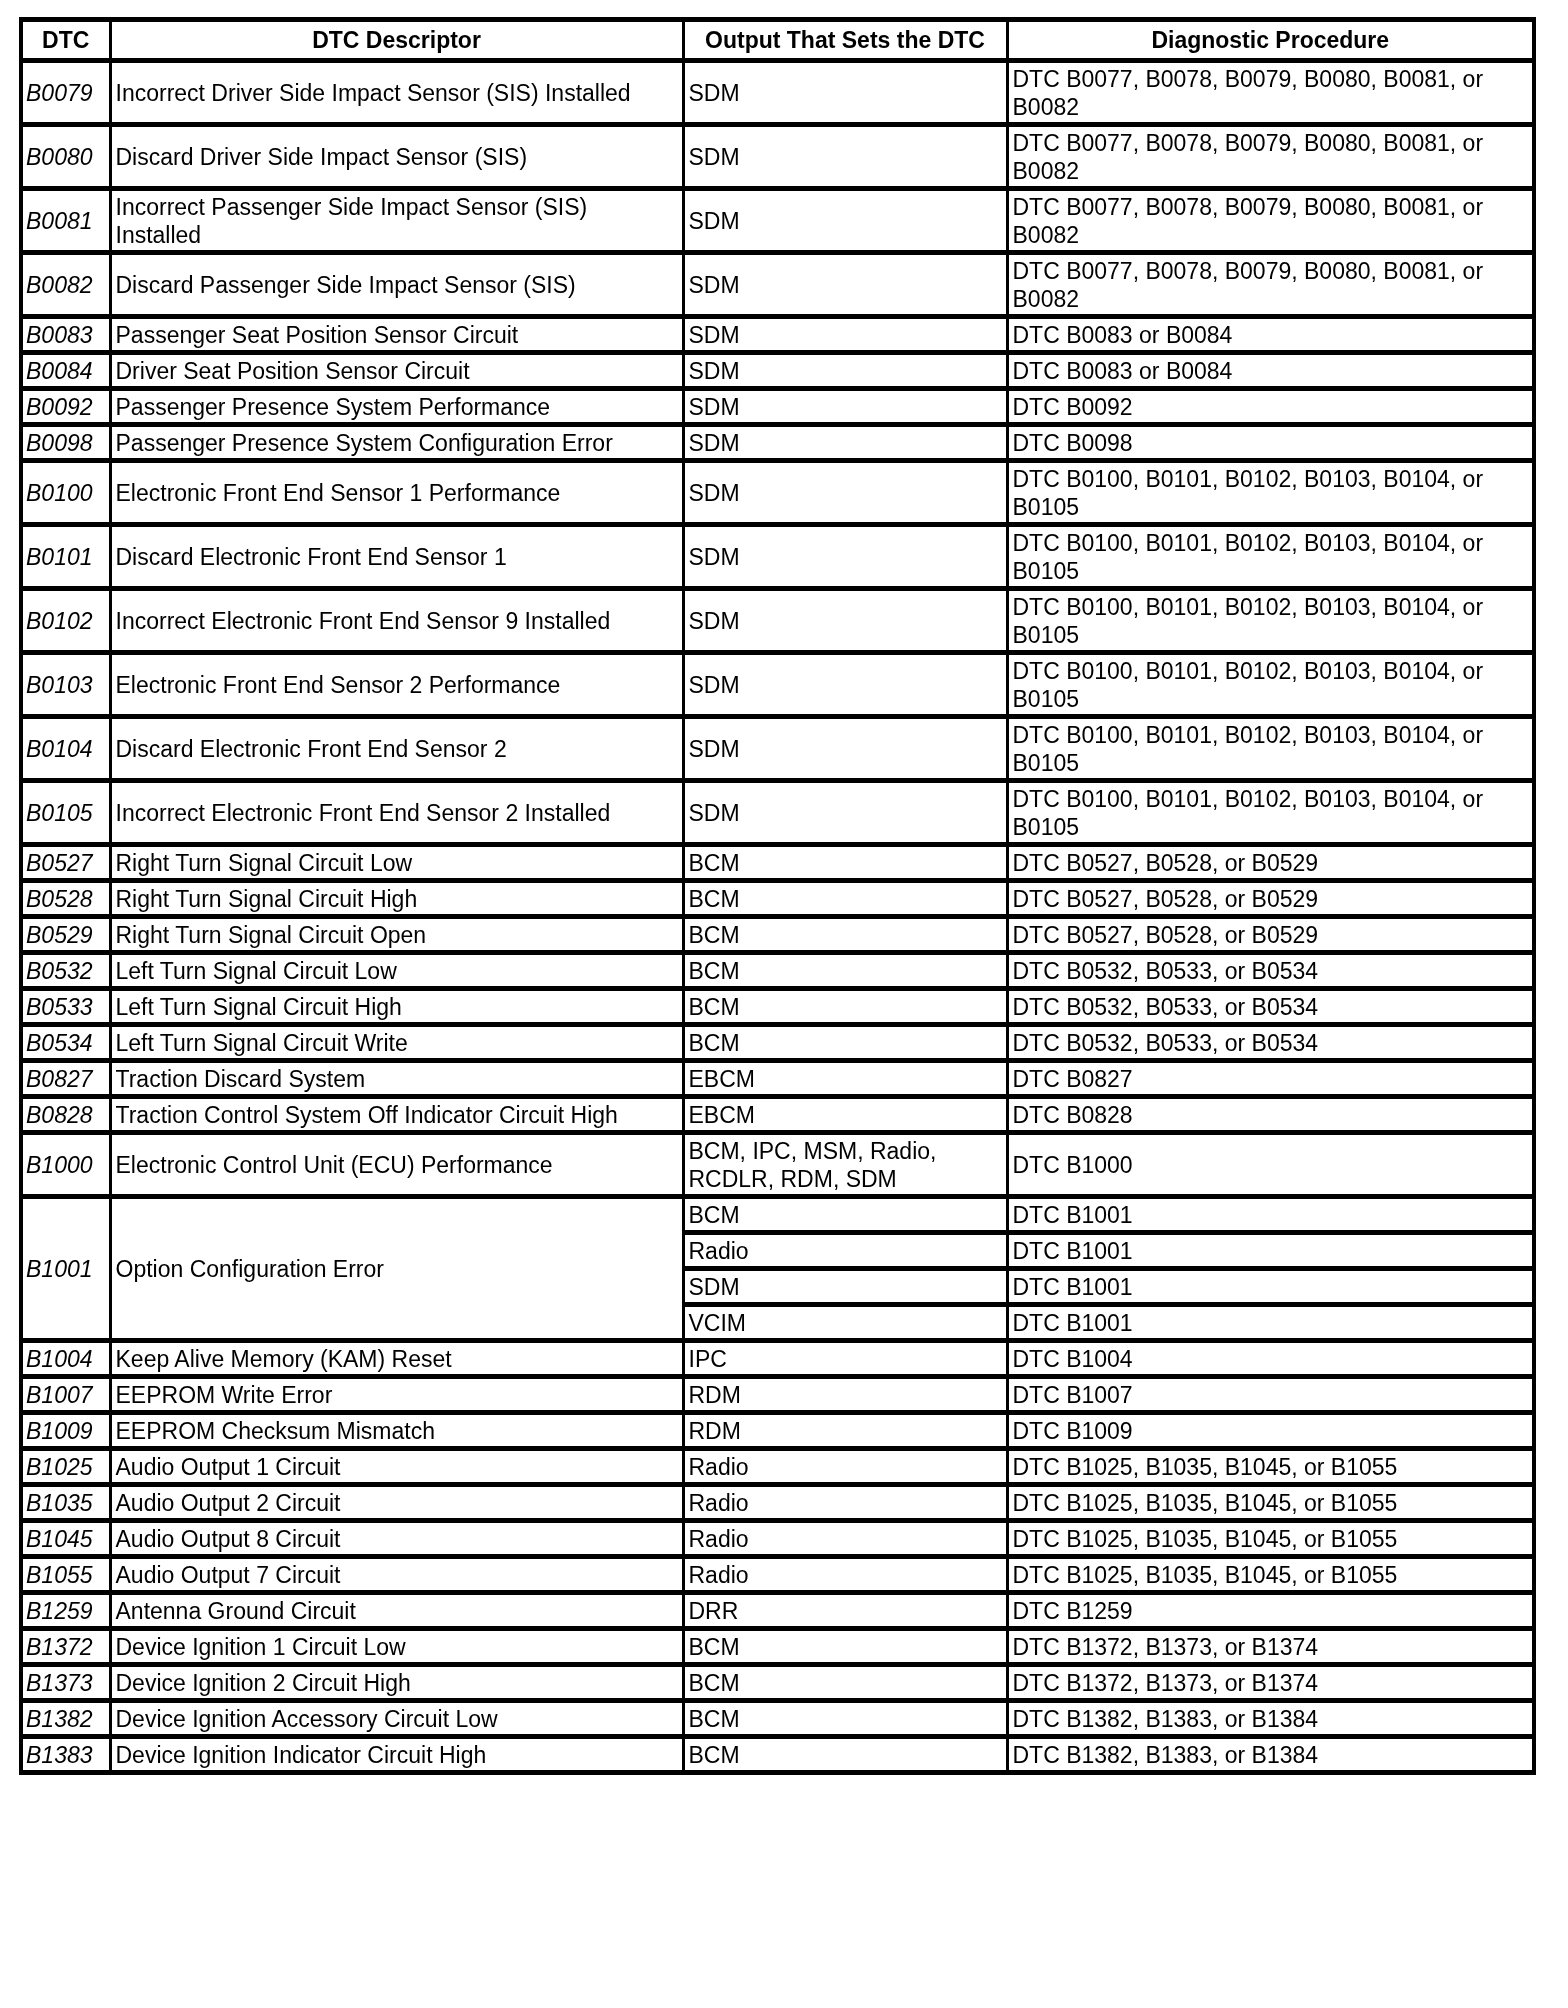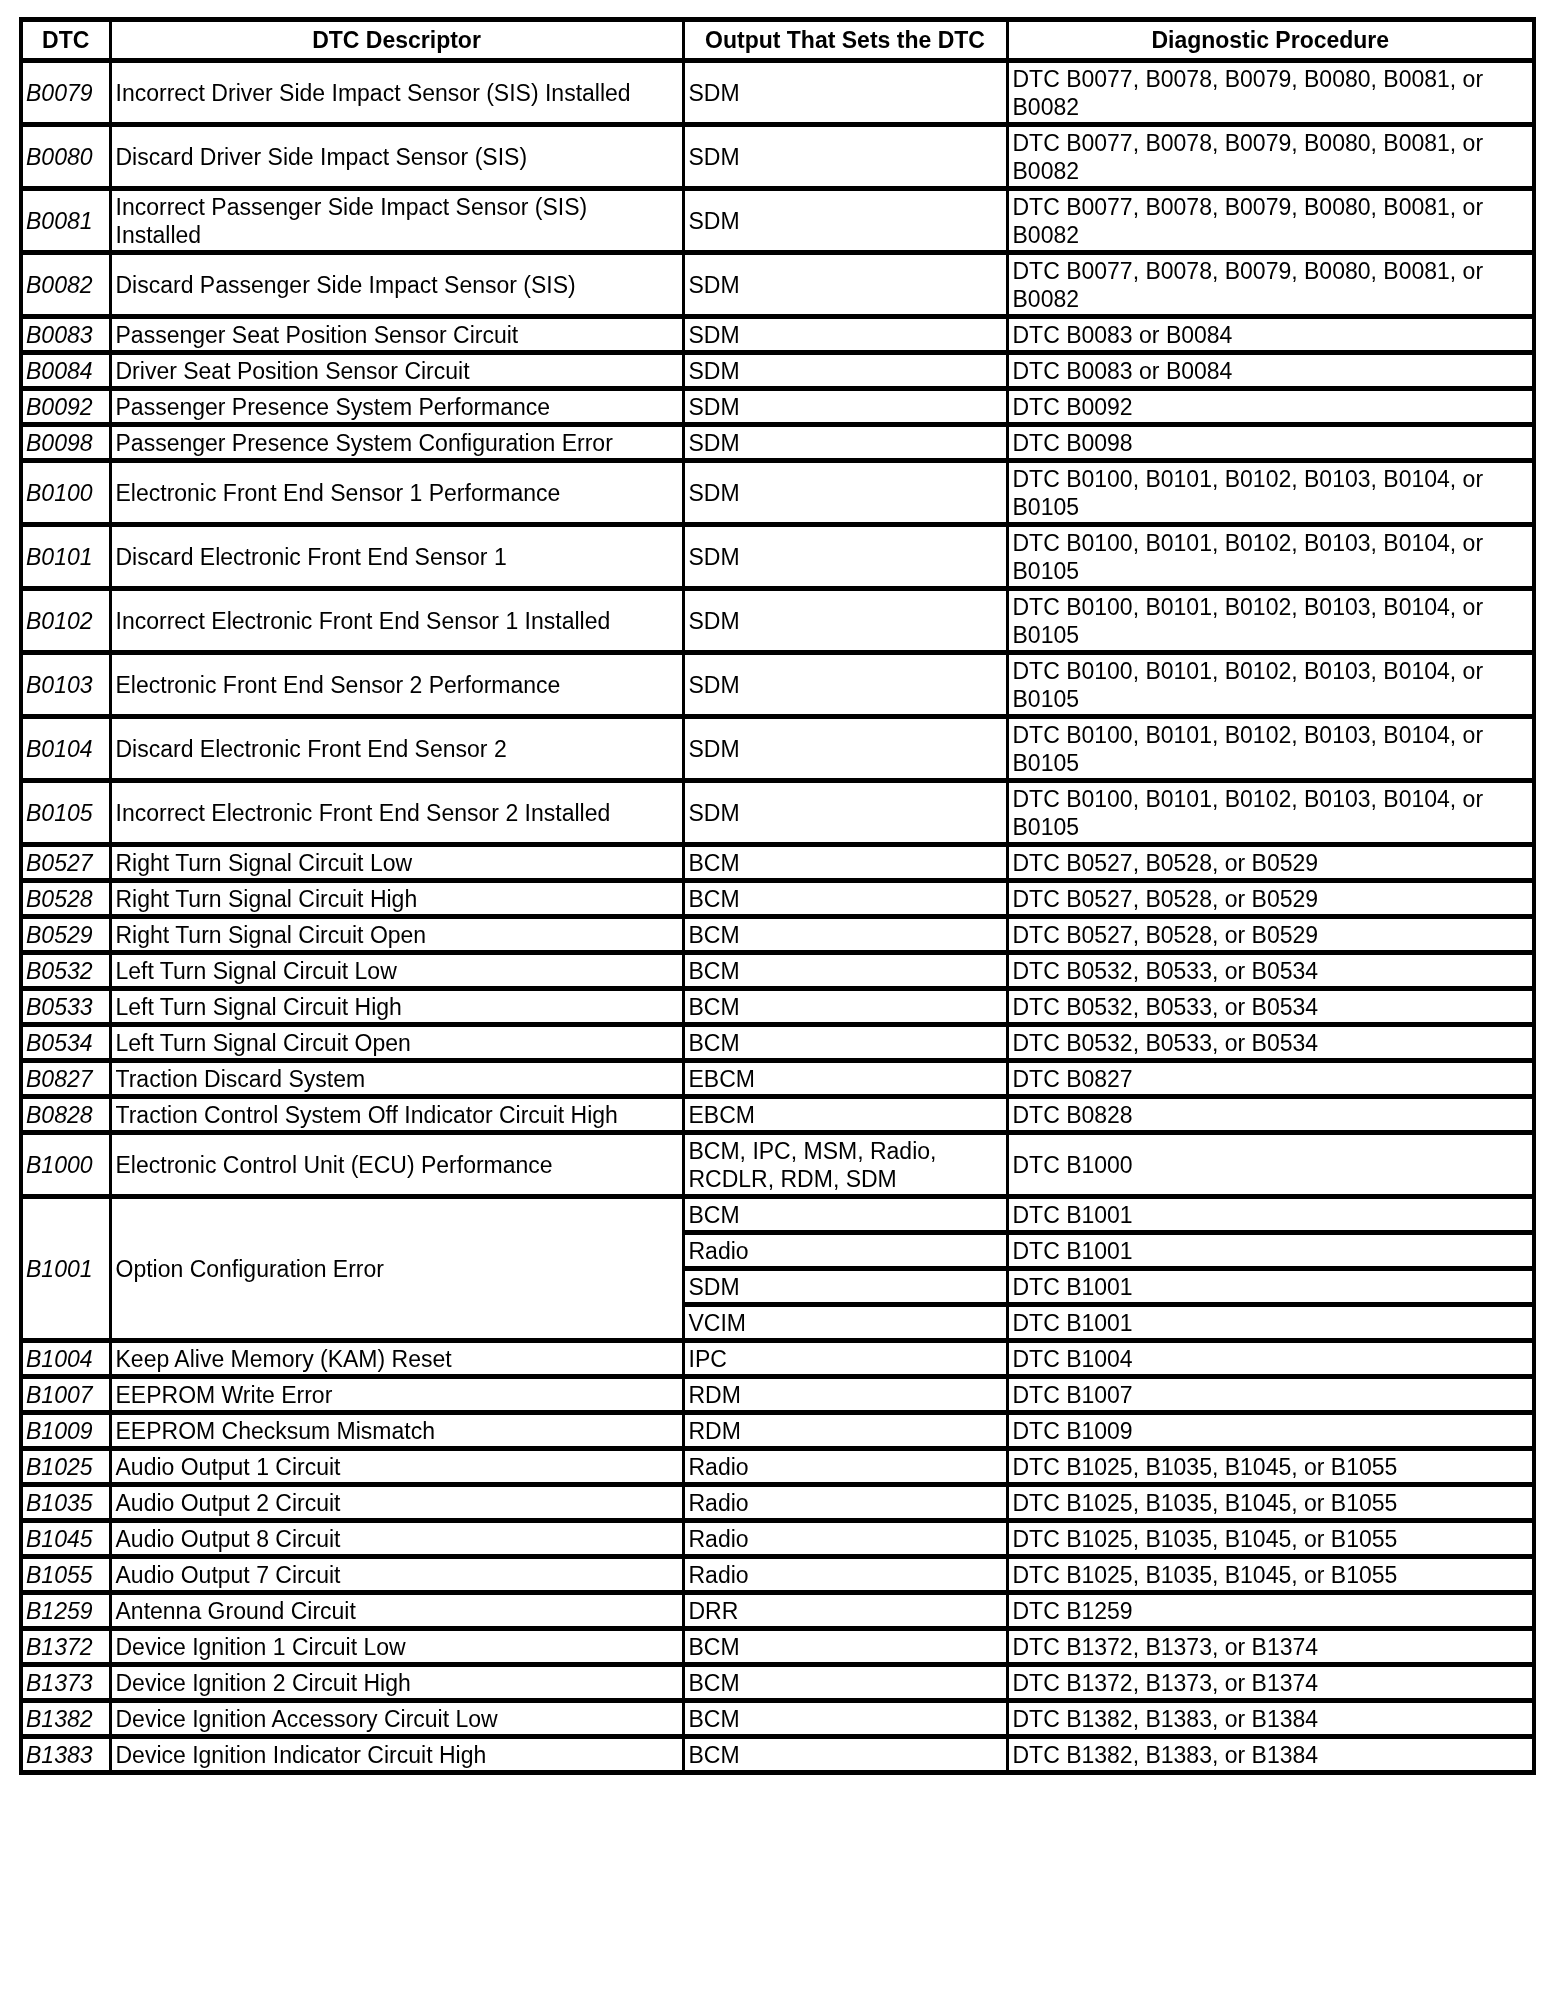--- a/index.html
+++ b/index.html
@@ -100,21 +100,21 @@
         <td class="wrap">DTC B0100, B0101, B0102, B0103, B0104, or B0105</td>
       </tr>
       <tr class="double">
         <td class="dtc">B0101</td>
         <td class="wrap">Discard Electronic Front End Sensor 1</td>
         <td class="wrap">SDM</td>
         <td class="wrap">DTC B0100, B0101, B0102, B0103, B0104, or B0105</td>
       </tr>
       <tr class="double">
         <td class="dtc">B0102</td>
-        <td class="wrap">Incorrect Electronic Front End Sensor 1 Installed</td>
+        <td class="wrap">Incorrect Electronic Front End Sensor 9 Installed</td>
         <td class="wrap">SDM</td>
         <td class="wrap">DTC B0100, B0101, B0102, B0103, B0104, or B0105</td>
       </tr>
       <tr class="double">
         <td class="dtc">B0103</td>
         <td class="wrap">Electronic Front End Sensor 2 Performance</td>
         <td class="wrap">SDM</td>
         <td class="wrap">DTC B0100, B0101, B0102, B0103, B0104, or B0105</td>
       </tr>
       <tr class="double">
@@ -154,21 +154,21 @@
         <td class="wrap">DTC B0532, B0533, or B0534</td>
       </tr>
       <tr class="single">
         <td class="dtc">B0533</td>
         <td class="wrap">Left Turn Signal Circuit High</td>
         <td class="wrap">BCM</td>
         <td class="wrap">DTC B0532, B0533, or B0534</td>
       </tr>
       <tr class="single">
         <td class="dtc">B0534</td>
-        <td class="wrap">Left Turn Signal Circuit Open</td>
+        <td class="wrap">Left Turn Signal Circuit Write</td>
         <td class="wrap">BCM</td>
         <td class="wrap">DTC B0532, B0533, or B0534</td>
       </tr>
       <tr class="single">
         <td class="dtc">B0827</td>
         <td class="wrap">Traction Discard System</td>
         <td class="wrap">EBCM</td>
         <td class="wrap">DTC B0827</td>
       </tr>
       <tr class="single">

